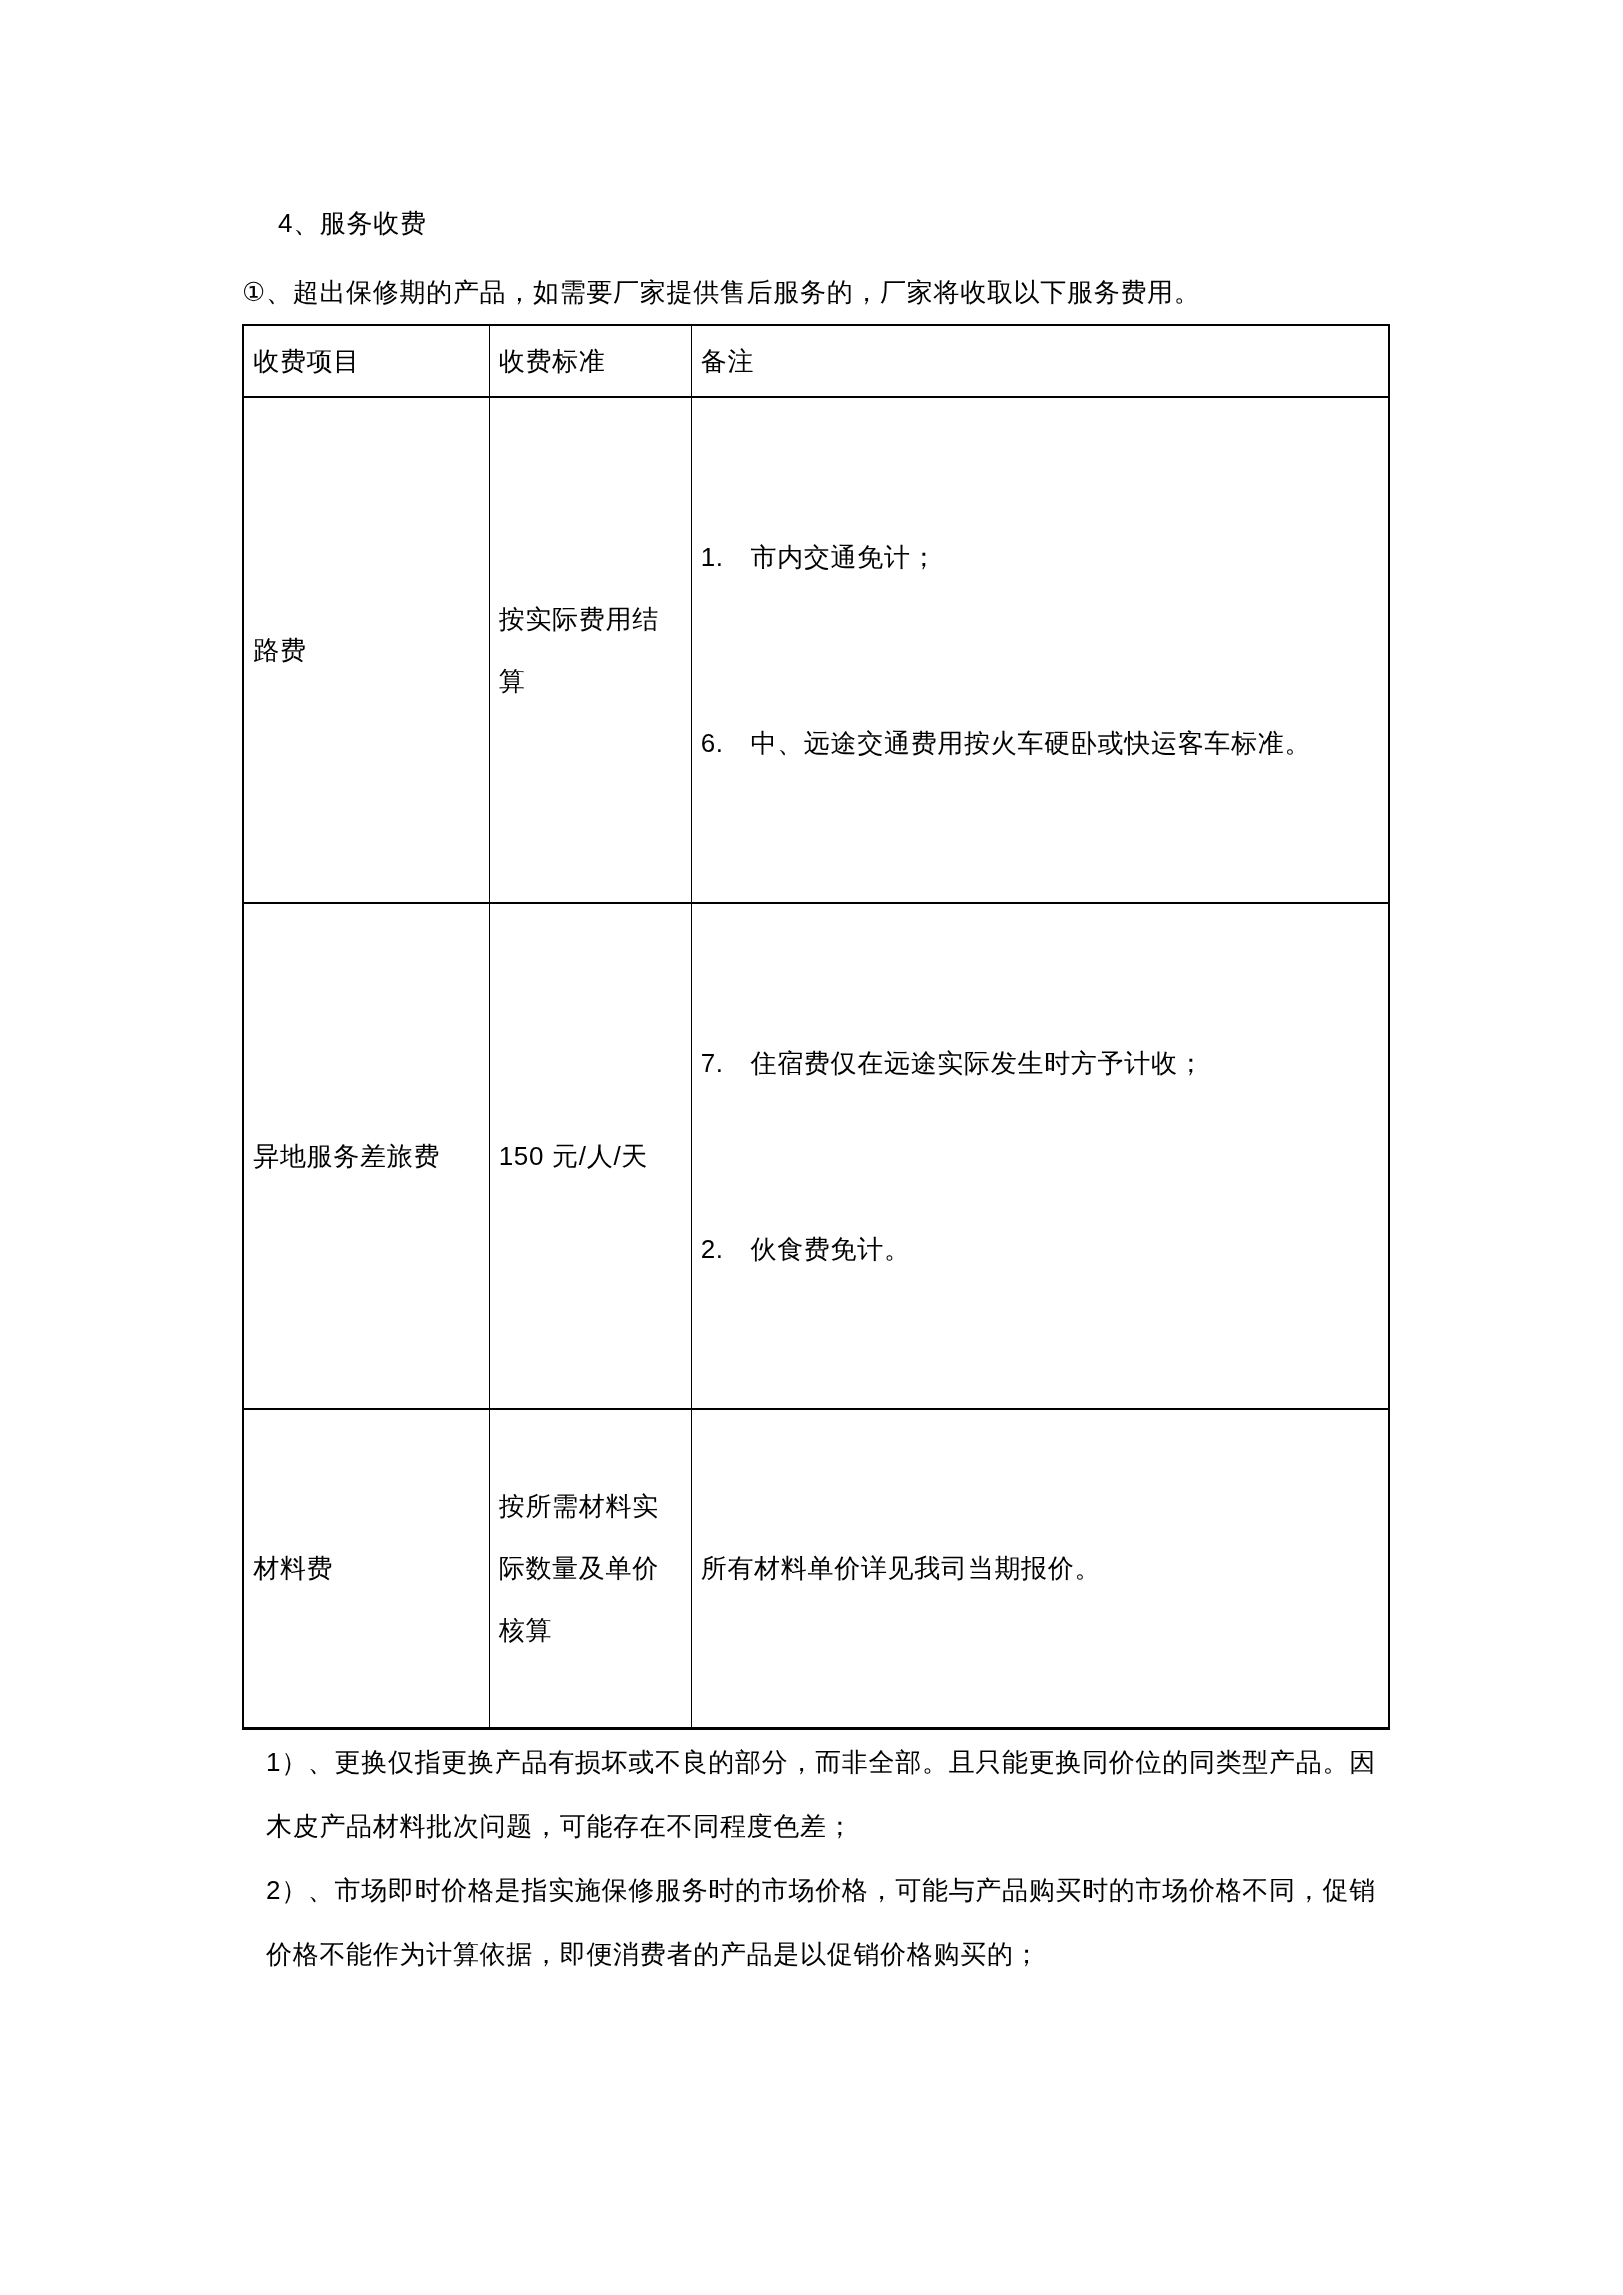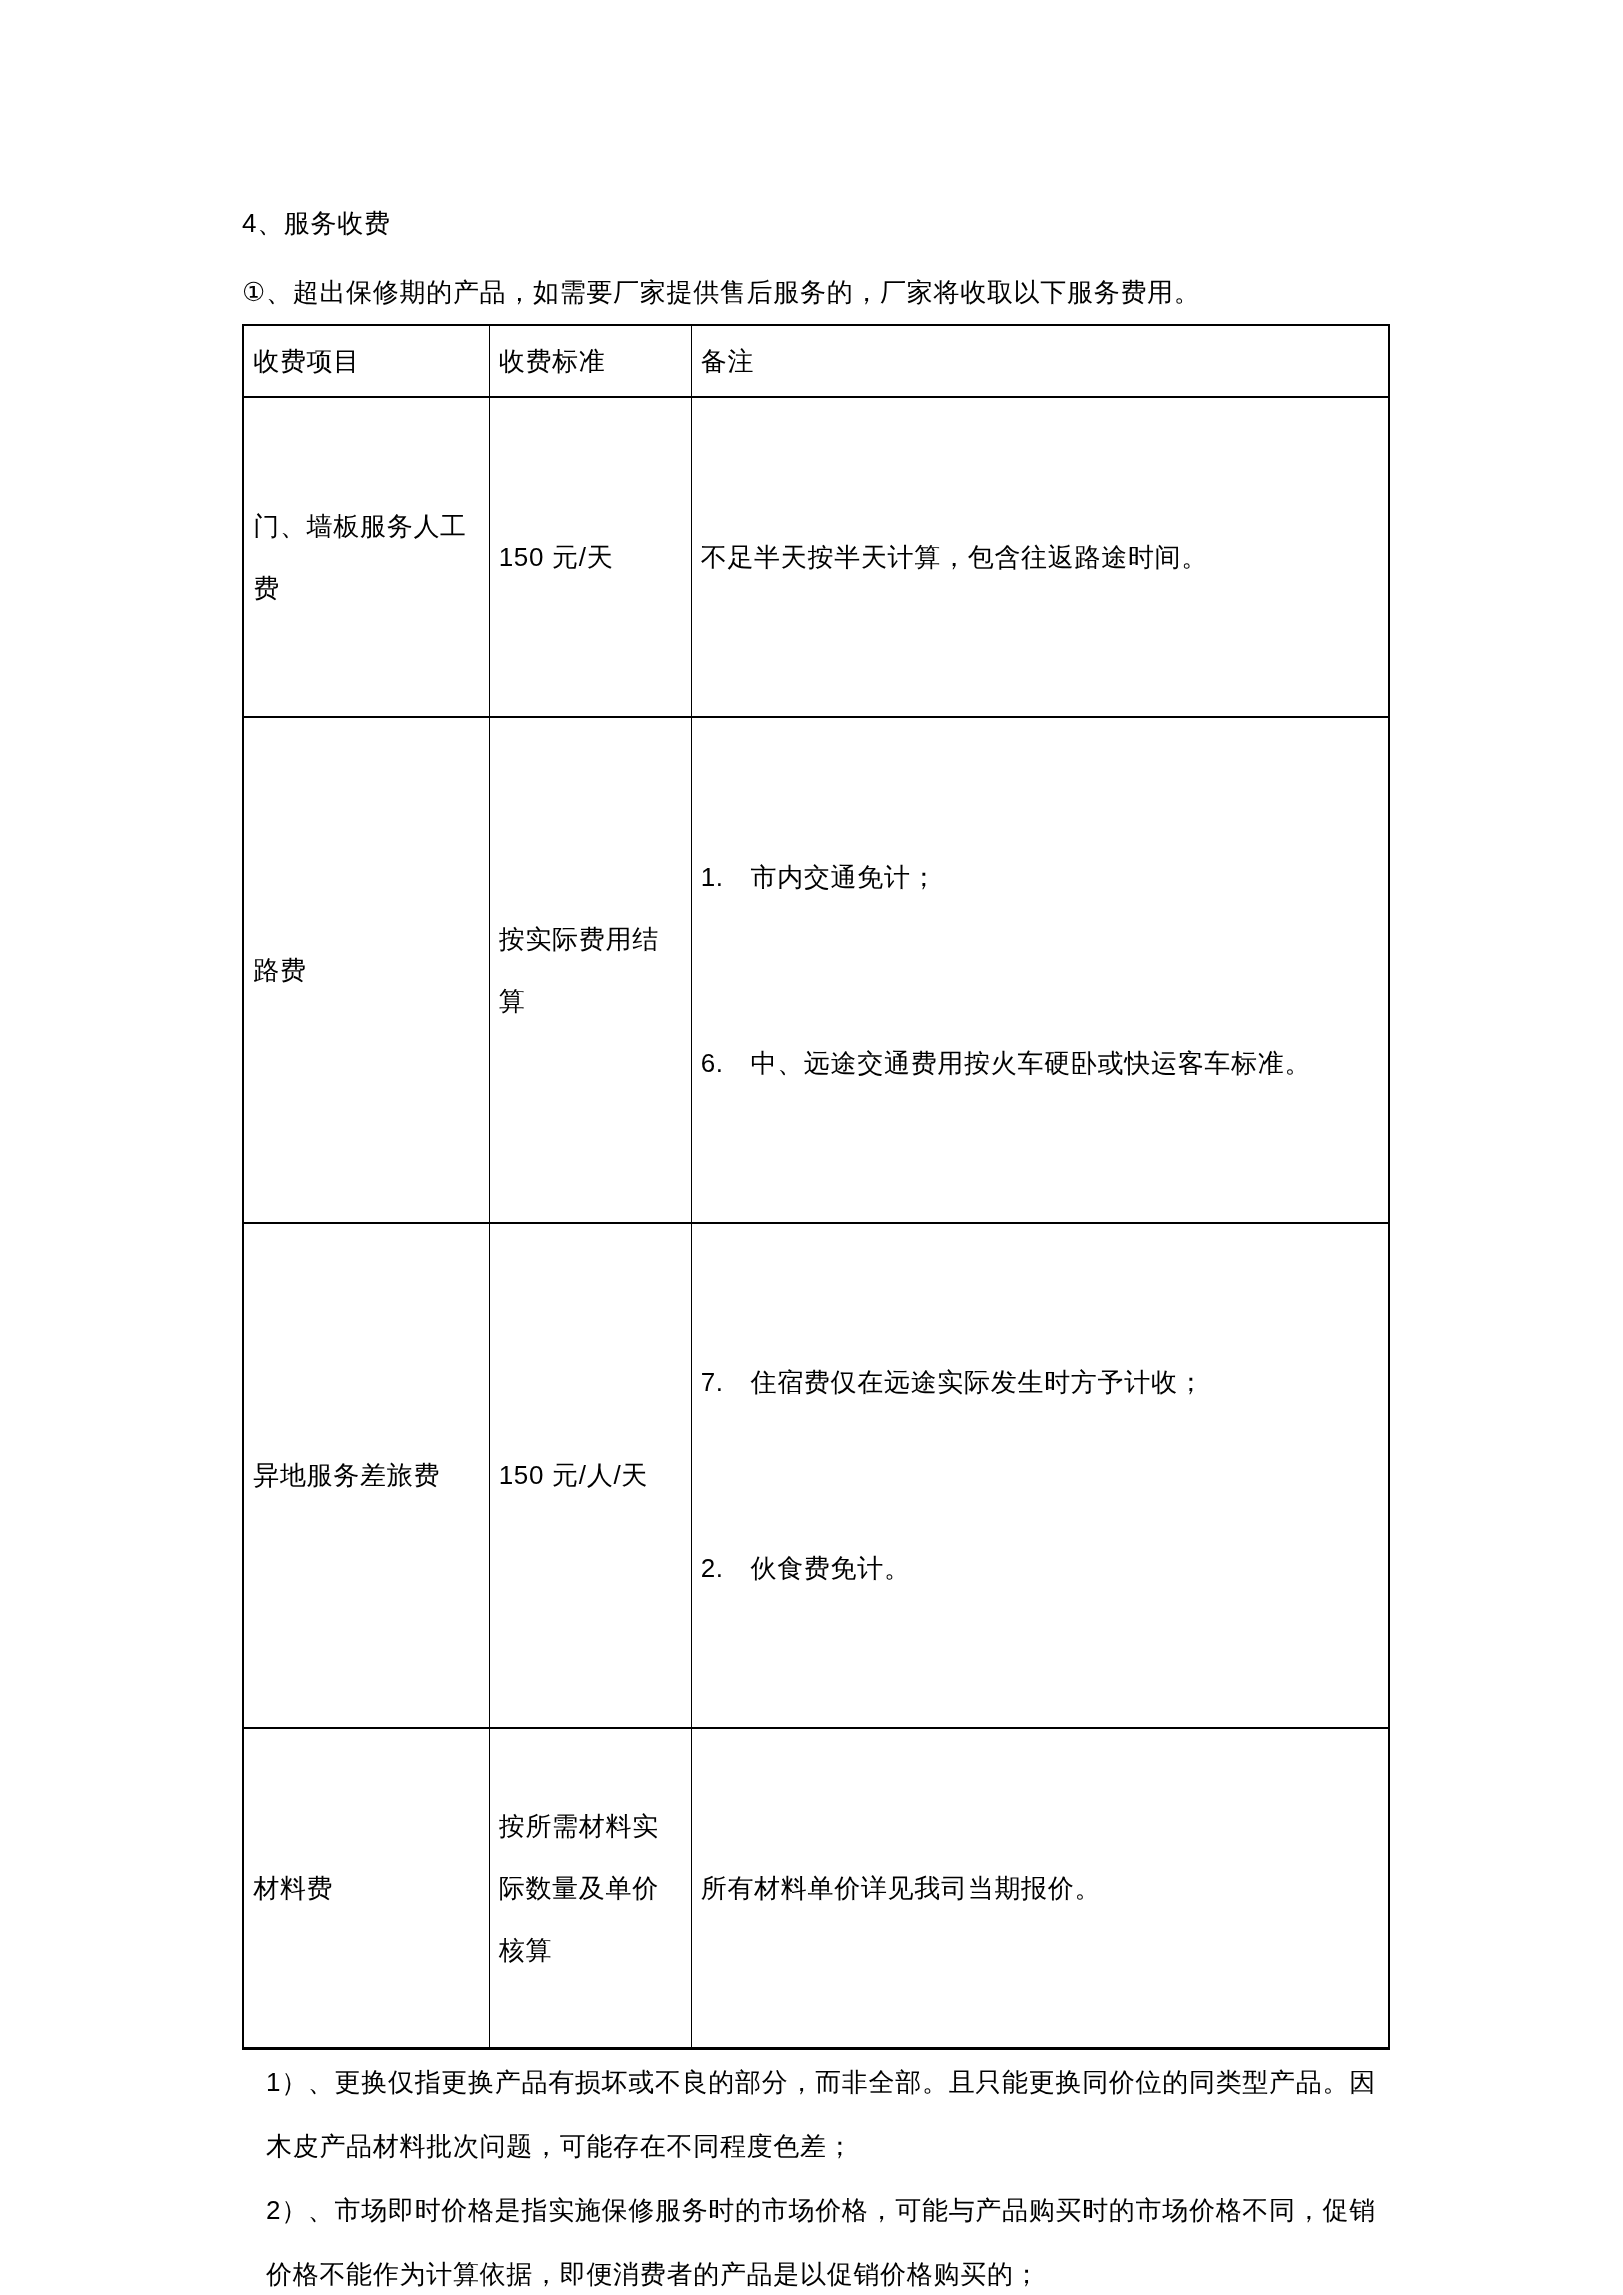--- a/index.html
+++ b/index.html
@@ -17,21 +17,21 @@
     left: 242px;
     top: 0;
     width: 1146px;
   }
   .para {
     font-size: 26px;
     line-height: 64px;
     white-space: pre-wrap;
     letter-spacing: 0.7px;
   }
-  .title { margin-top: 191px; }
+  .title { margin-top: 191px; margin-left: 36px; }
   .intro { margin-top: 5.2px; }
   .indent { margin-left: 24px; }
   table.fee {
     margin-top: 0;
     border-collapse: collapse;
     table-layout: fixed;
     width: 1146px;
     border: 2.6px solid #000000;
     border-bottom-width: 3.3px;
   }
@@ -69,27 +69,20 @@
         <col style="width:246px">
         <col style="width:202px">
         <col style="width:698px">
       </colgroup>
       <tbody>
         <tr class="hdr">
           <td>收费项目</td>
           <td class="std">收费标准</td>
           <td>备注</td>
         </tr>
-        <tr class="r1">
-          <td>门、墙板服务人工费</td>
-          <td class="std">150 元/天</td>
-          <td>
-            <div>不足半天按半天计算，包含往返路途时间。</div>
-          </td>
-        </tr>
         <tr class="r2">
           <td>路费</td>
           <td class="std">按实际费用结算</td>
           <td>
             <div>1.　市内交通免计；</div>
             <div>6.　中、远途交通费用按火车硬卧或快运客车标准。</div>
           </td>
         </tr>
         <tr class="r3">
           <td>异地服务差旅费</td>

